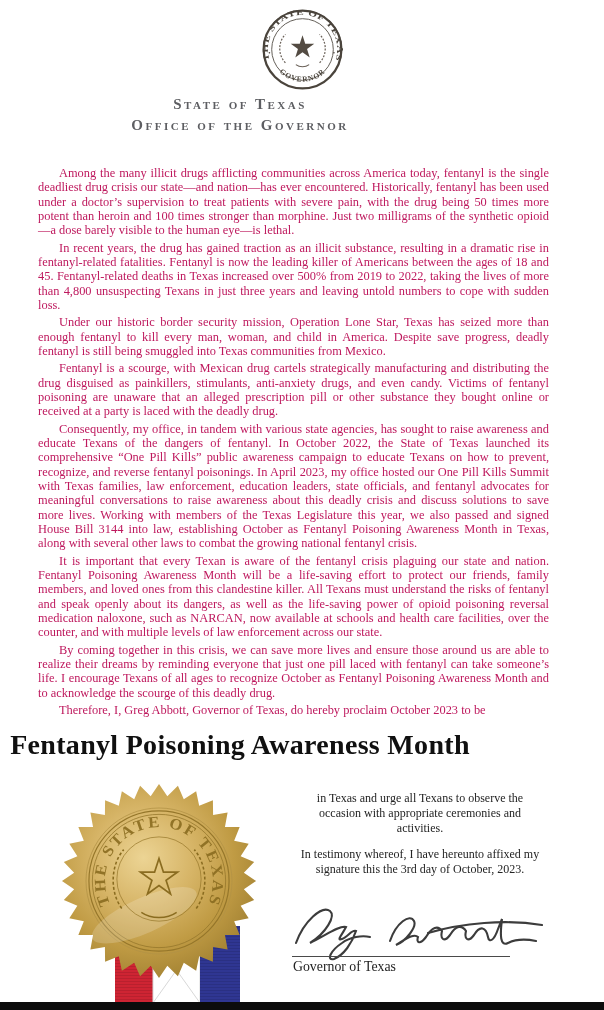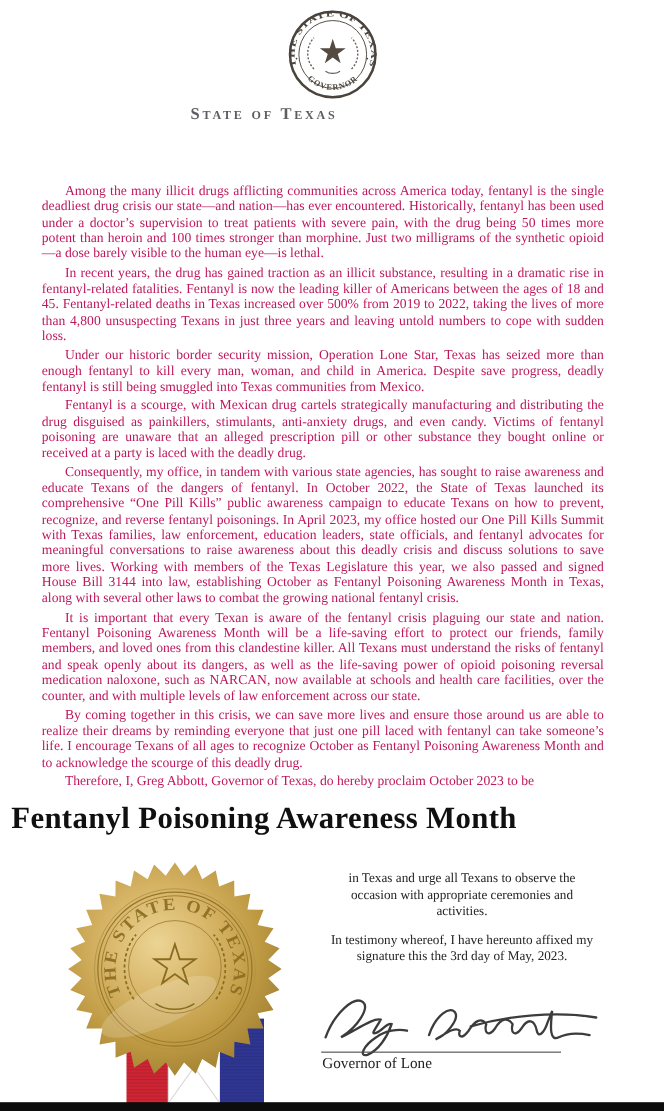--- a/index.html
+++ b/index.html
@@ -61,20 +61,21 @@
     <text x="12" y="54" font-size="7" fill="#4a443c">•</text>
     <text x="80" y="54" font-size="7" fill="#4a443c">•</text>
     <polygon points="48,33 50.9,42 60.4,42 52.8,47.5 55.6,56.5 48,51 40.4,56.5 43.2,47.5 35.6,42 45.1,42" fill="#534b42"></polygon>
     <path d="M 30,62 C 22,54 22,40 30,32" fill="none" stroke="#6a6158" stroke-width="1.3" stroke-dasharray="2,1.6"></path>
     <path d="M 66,62 C 74,54 74,40 66,32" fill="none" stroke="#6a6158" stroke-width="1.3" stroke-dasharray="2,1.6"></path>
     <path d="M 41,64 C 45,67 51,67 55,64" fill="none" stroke="#6a6158" stroke-width="1.2"></path>
   </svg>
 
   <div class="letterhead">
     <div class="lh-line">State of Texas</div>
+    <div class="lh-line">Office of the Governor</div>
   </div>
 
   <div class="body-text">
     <p>Among the many illicit drugs afflicting communities across America today, fentanyl is the single deadliest drug crisis our state—and nation—has ever encountered.  Historically, fentanyl has been used under a doctor’s supervision to treat patients with severe pain, with the drug being 50 times more potent than heroin and 100 times stronger than morphine.  Just two milligrams of the synthetic opioid—a dose barely visible to the human eye—is lethal.</p>
     <p>In recent years, the drug has gained traction as an illicit substance, resulting in a dramatic rise in fentanyl-related fatalities.  Fentanyl is now the leading killer of Americans between the ages of 18 and 45.  Fentanyl-related deaths in Texas increased over 500% from 2019 to 2022, taking the lives of more than 4,800 unsuspecting Texans in just three years and leaving untold numbers to cope with sudden loss.</p>
     <p>Under our historic border security mission, Operation Lone Star, Texas has seized more than enough fentanyl to kill every man, woman, and child in America.  Despite save progress, deadly fentanyl is still being smuggled into Texas communities from Mexico.</p>
     <p>Fentanyl is a scourge, with Mexican drug cartels strategically manufacturing and distributing the drug disguised as painkillers, stimulants, anti-anxiety drugs, and even candy.  Victims of fentanyl poisoning are unaware that an alleged prescription pill or other substance they bought online or received at a party is laced with the deadly drug.</p>
     <p>Consequently, my office, in tandem with various state agencies, has sought to raise awareness and educate Texans of the dangers of fentanyl.  In October 2022, the State of Texas launched its comprehensive “One Pill Kills” public awareness campaign to educate Texans on how to prevent, recognize, and reverse fentanyl poisonings.  In April 2023, my office hosted our One Pill Kills Summit with Texas families, law enforcement, education leaders, state officials, and fentanyl advocates for meaningful conversations to raise awareness about this deadly crisis and discuss solutions to save more lives.  Working with members of the Texas Legislature this year, we also passed and signed House Bill 3144 into law, establishing October as Fentanyl Poisoning Awareness Month in Texas, along with several other laws to combat the growing national fentanyl crisis.</p>
     <p>It is important that every Texan is aware of the fentanyl crisis plaguing our state and nation.  Fentanyl Poisoning Awareness Month will be a life-saving effort to protect our friends, family members, and loved ones from this clandestine killer.  All Texans must understand the risks of fentanyl and speak openly about its dangers, as well as the life-saving power of opioid poisoning reversal medication naloxone, such as NARCAN, now available at schools and health care facilities, over the counter, and with multiple levels of law enforcement across our state.</p>
     <p>By coming together in this crisis, we can save more lives and ensure those around us are able to realize their dreams by reminding everyone that just one pill laced with fentanyl can take someone’s life.  I encourage Texans of all ages to recognize October as Fentanyl Poisoning Awareness Month and to acknowledge the scourge of this deadly drug.</p>
@@ -118,28 +119,28 @@
     </text>
     <circle cx="100" cy="98" r="43" fill="none" stroke="#95762a" stroke-width="0.9" opacity="0.8"></circle>
     <polygon points="100,77 104.5,90.9 119,90.8 107.2,99.3 111.8,113.2 100,104.6 88.2,113.2 92.8,99.3 81,90.8 95.5,90.9" fill="none" stroke="#8a6c20" stroke-width="1.7"></polygon>
     <path d="M 62,128 C 50,112 50,84 64,68" fill="none" stroke="#8a6c20" stroke-width="1.6" stroke-dasharray="3,2.2"></path>
     <path d="M 138,128 C 150,112 150,84 136,68" fill="none" stroke="#8a6c20" stroke-width="1.6" stroke-dasharray="3,2.2"></path>
     <path d="M 82,132 C 92,139 108,139 118,132" fill="none" stroke="#8a6c20" stroke-width="1.4"></path>
   </svg>
 
   <div class="closing">
     <p>in Texas and urge all Texans to observe the occasion with appropriate ceremonies and activities.</p>
-    <p>In testimony whereof, I have hereunto affixed my signature this the 3rd day of May, 2023.</p>
+    <p>In testimony whereof, I have hereunto affixed my signature this the 3rd day of October, 2023.</p>
   </div>
 
   <svg class="signature-svg" viewBox="0 0 274 64">
     <g fill="none" stroke="#3c3c3c" stroke-width="2.1" stroke-linecap="round">
       <path d="M 10,44 C 18,22 36,6 44,12 C 50,17 40,34 24,44 C 40,36 54,26 60,28 C 56,36 50,42 56,40 C 62,38 66,30 70,32 C 66,44 58,56 48,60 C 40,62 44,52 56,44 C 64,38 76,36 84,38"></path>
       <path d="M 104,42 C 110,24 124,14 128,22 C 131,28 120,42 110,46 C 120,40 128,34 132,38 C 130,44 134,46 140,38 C 146,28 152,26 156,32 C 154,40 158,44 164,36 C 170,26 176,26 180,32 C 178,40 182,44 188,36 C 194,26 200,28 202,38 C 203,44 208,42 212,30 L 216,20 C 214,36 214,48 222,44 C 230,40 240,40 250,42"></path>
       <path d="M 142,34 C 176,24 220,20 256,26"></path>
     </g>
   </svg>
   <div class="sig-line"></div>
-  <div class="sig-title">Governor of Lone</div>
+  <div class="sig-title">Governor of Texas</div>
 
   <div class="bottom-bar"></div>
 
 </div>
 
 </body></html>

